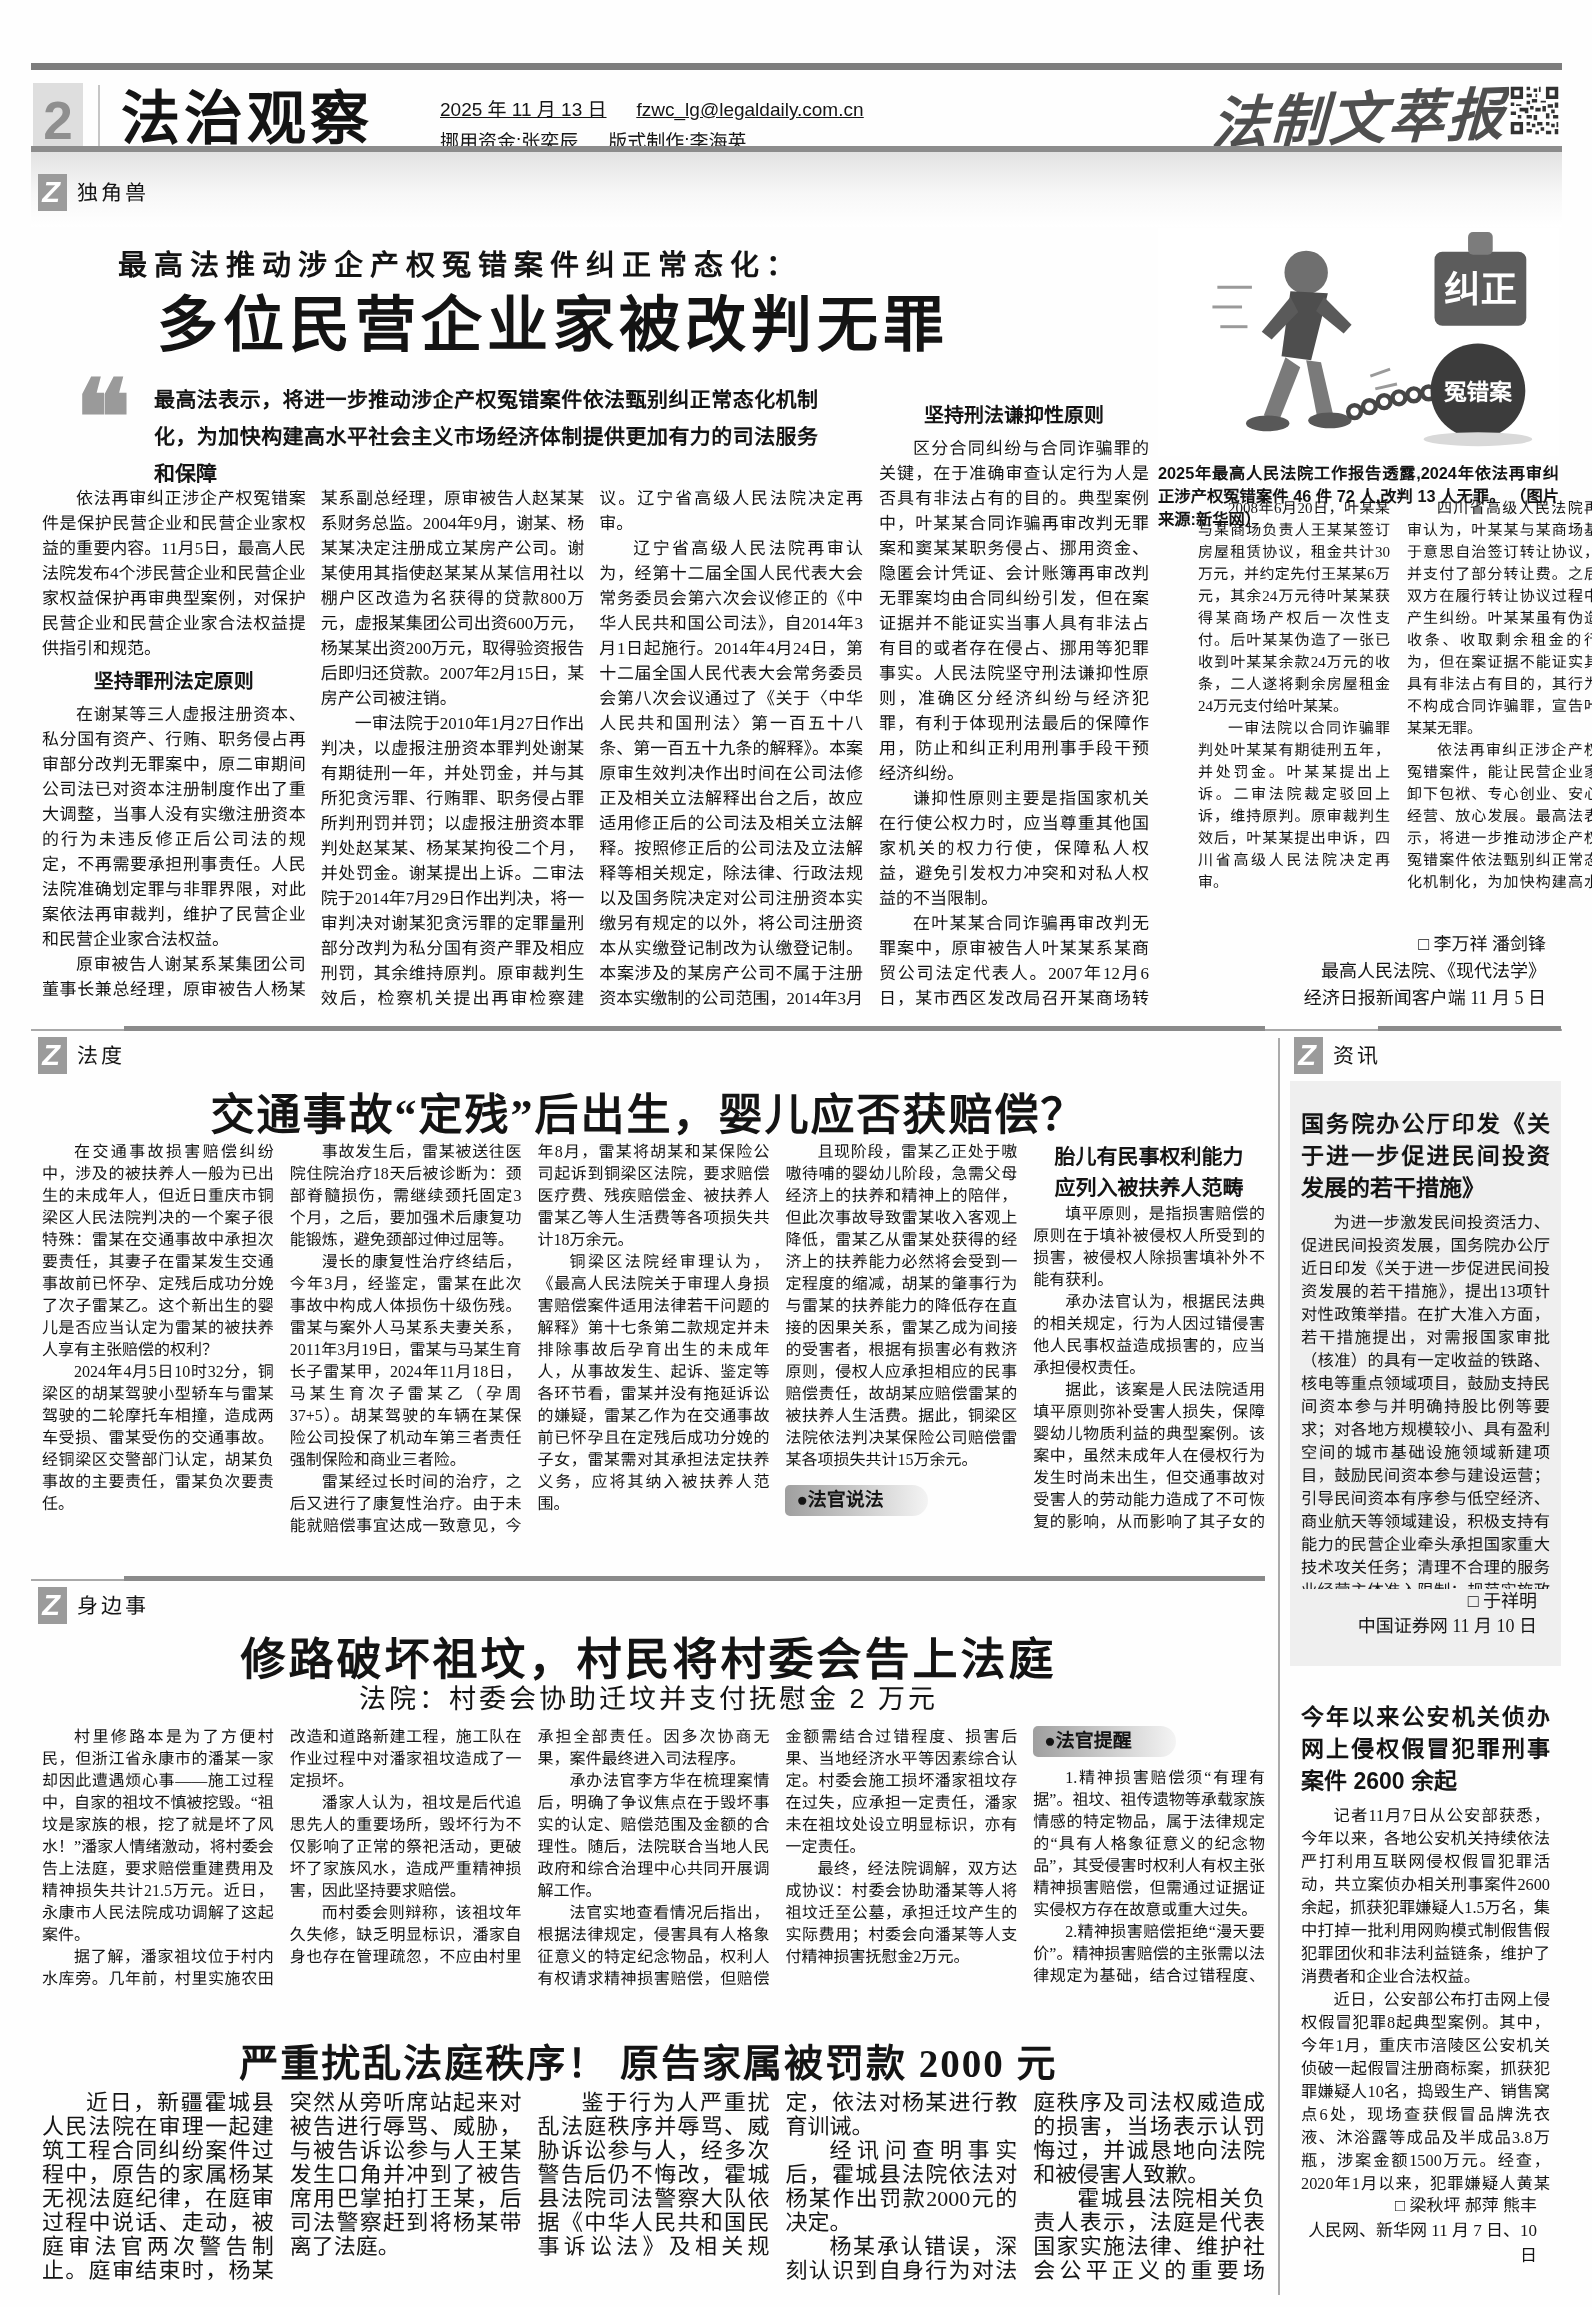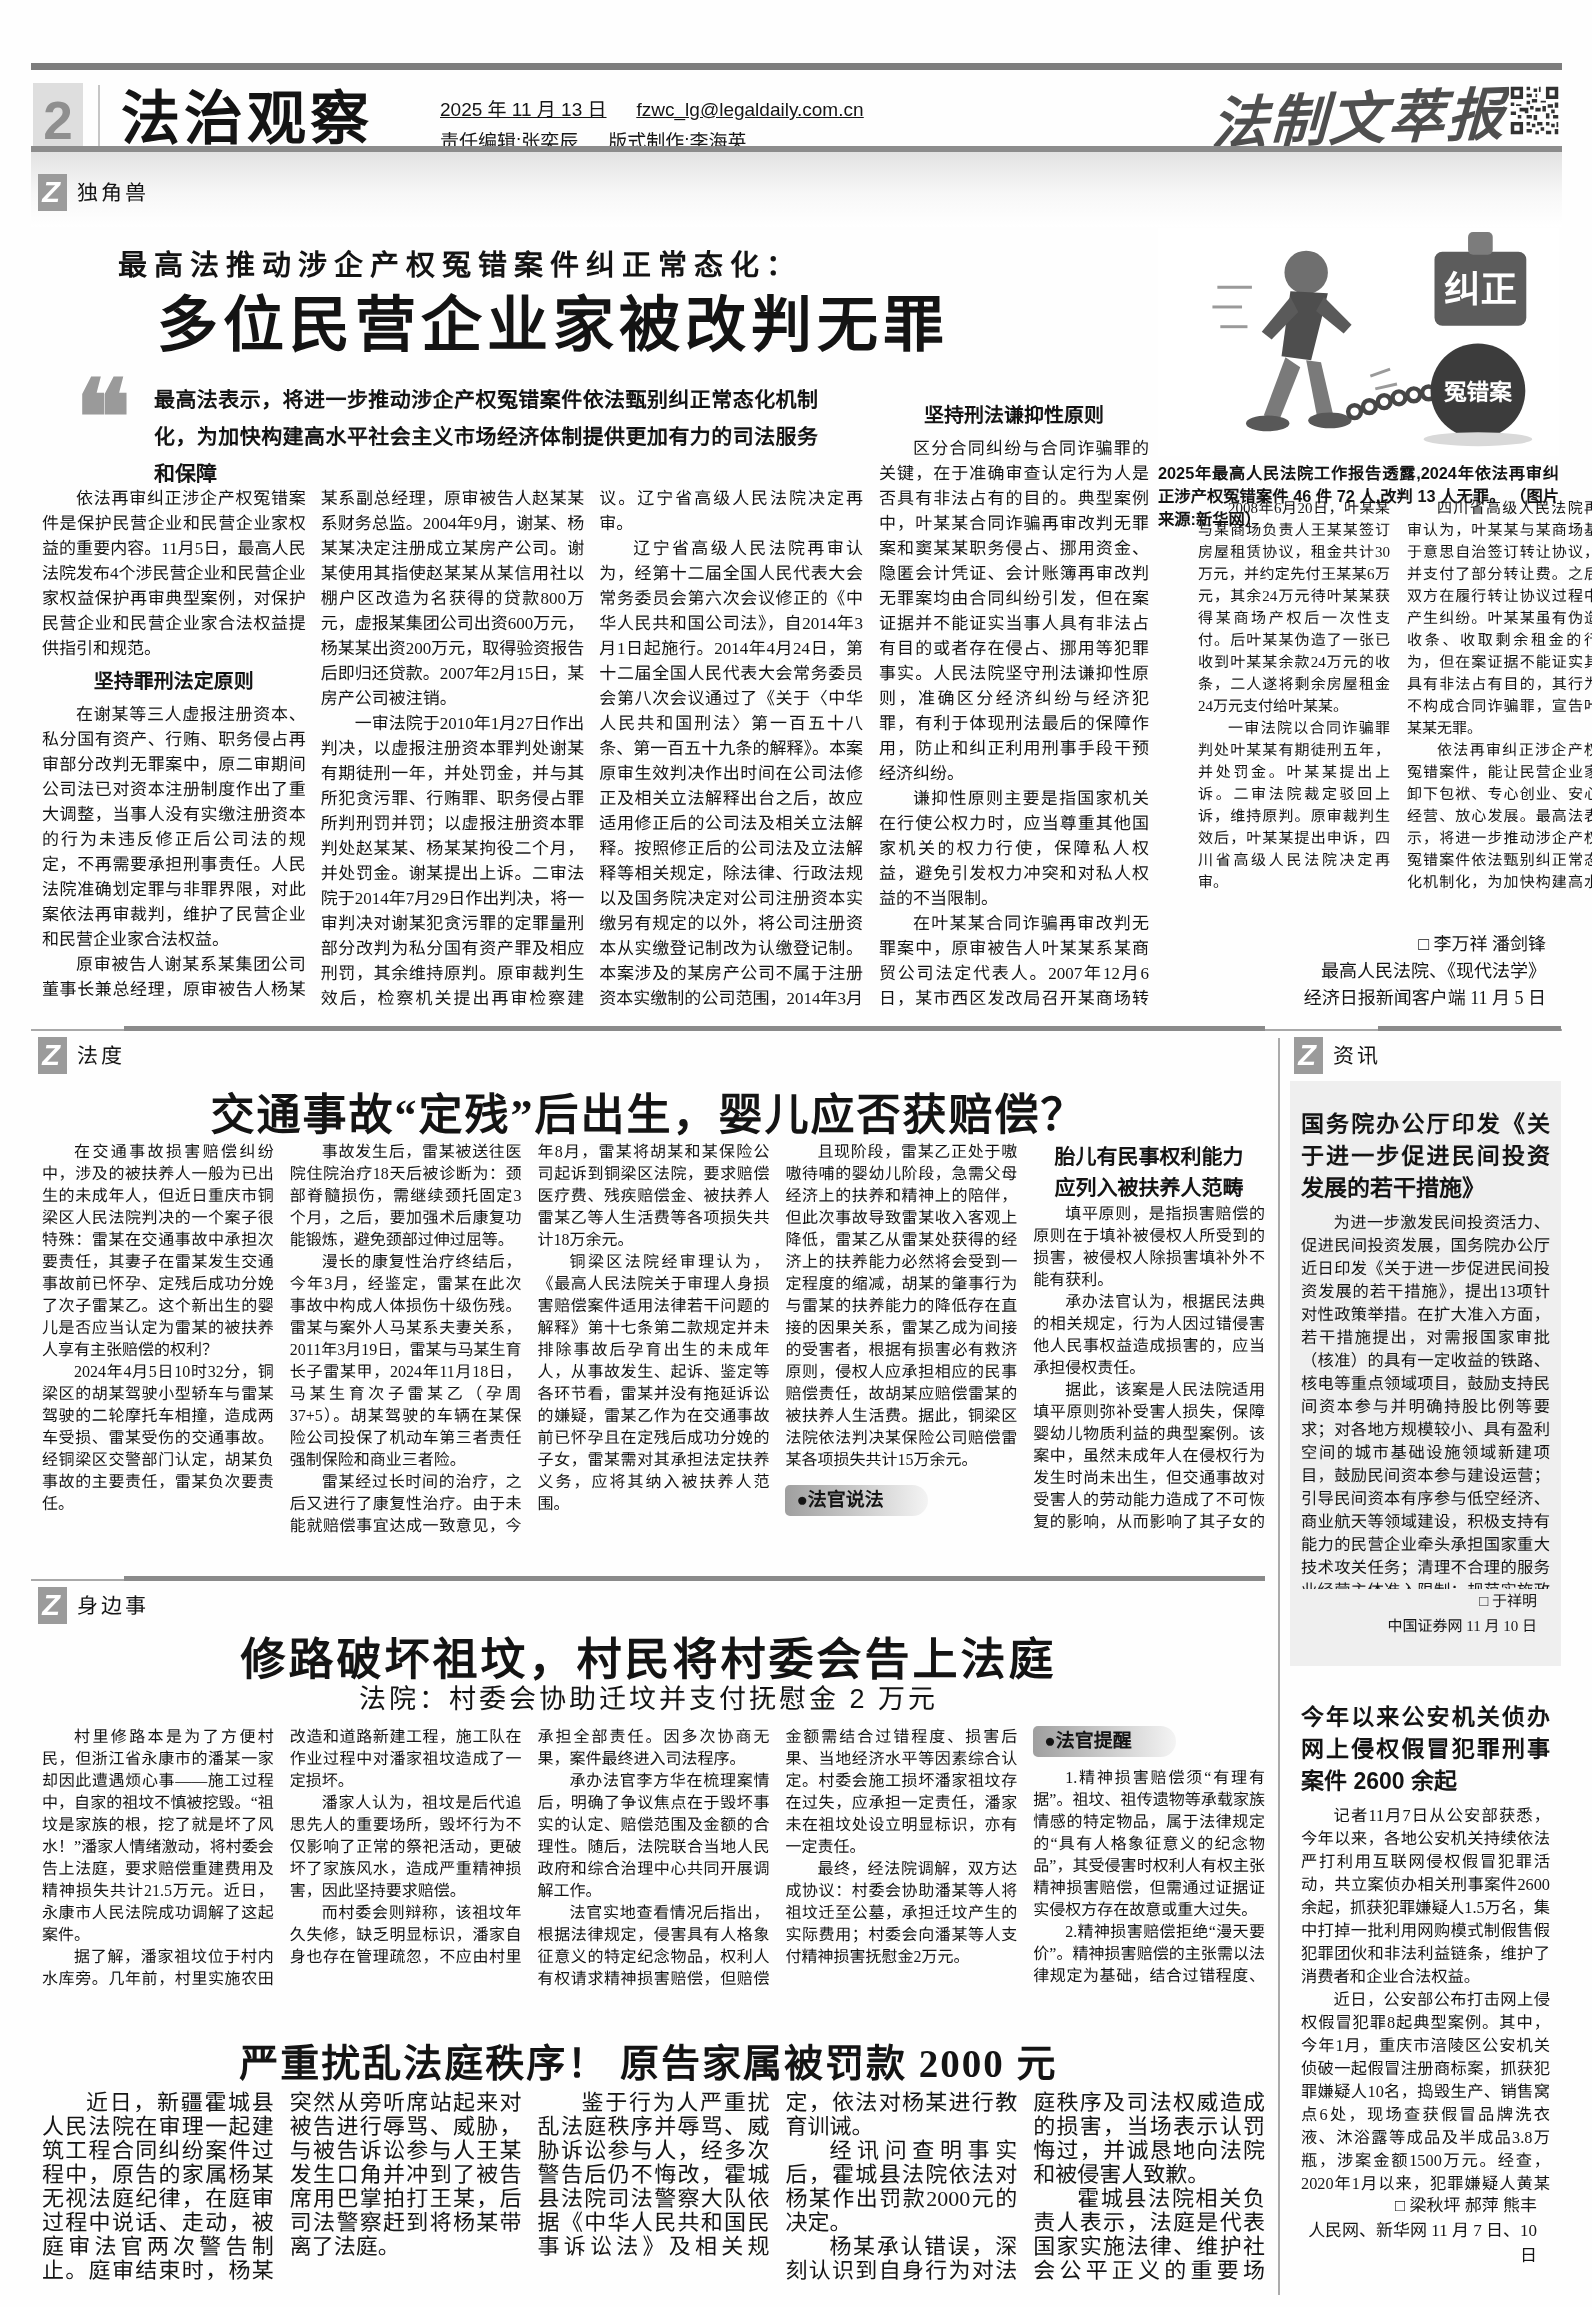--- a/index.html
+++ b/index.html
@@ -64,21 +64,21 @@
   <div class="abs rule" style="left:31px;top:63px;width:1531px;height:7.4px;"></div>
 
   <div class="abs pagenum" style="left:33px;top:83px;width:50px;height:75px;">
       <span>2</span>
     </div>
   <div class="abs" style="left:98px;top:85px;width:2px;height:72px;background:#c6c6c6;"></div>
   <div class="abs sectitle" style="left:121px;top:90px;">法治观察</div>
 
   <div class="abs meta" style="left:440px;top:94px;">
     <div><span>2025 年 11 月 13 日</span><span class="email">fzwc_lg@legaldaily.com.cn</span></div>
-    <div><span>责任编辑:张奕辰</span><span class="gap">版式制作:李海英</span></div>
+    <div><span>挪用资金:张奕辰</span><span class="gap">版式制作:李海英</span></div>
   </div>
 
   <div class="abs masthead" style="left:1211px;top:88px;">法制文萃报</div>
 
   <svg class="abs" style="left:1509px;top:85px;" width="51" height="51" viewBox="0 0 29 29">
     <rect width="29" height="29" fill="#fff"></rect>
     <g fill="#333">
       <path d="M1 1h7v7H1zM21 1h7v7h-7zM1 21h7v7H1z"></path>
       <path d="M3 3h3v3H3zM23 3h3v3h-3zM3 23h3v3H3z" fill="#fff"></path>
       <path d="M10 1h2v2h-2zM14 2h2v2h-2zM17 1h1v3h-1zM10 5h3v2h-3zM15 5h1v2h-1zM10 9h2v2h-2zM13 8h3v2h-3zM18 9h3v1h-3zM1 10h2v2H1zM4 11h3v1H4zM6 13h3v2H6zM1 15h3v2H1zM5 17h2v2H5zM9 13h2v3H9zM12 12h2v2h-2zM15 13h3v2h-3zM19 12h2v3h-2zM22 11h3v2h-3zM26 10h2v3h-2zM24 14h2v2h-2zM21 16h2v3h-2zM25 17h3v2h-3zM10 17h3v2h-3zM14 17h2v3h-2zM10 21h2v2h-2zM13 22h2v2h-2zM16 21h3v2h-3zM21 21h2v2h-2zM24 22h2v2h-2zM27 21h1v3h-1zM10 25h3v2h-3zM15 26h2v2h-2zM18 24h2v2h-2zM21 26h3v2h-3zM26 25h2v3h-2z"></path>
@@ -203,21 +203,21 @@
   <div class="abs seclabel" style="left:1294px;top:1037px;">
     <span class="zicon">Z</span>
     <span>资讯</span>
   </div>
 
   <div class="abs sbart sb1" style="left:1290px;top:1081px;width:271px;height:585px;">
     <div class="sbhead">国务院办公厅印发《关于进一步促进民间投资发展的若干措施》</div>
     <div class="sbbody cols">
         <p class="para">为进一步激发民间投资活力、促进民间投资发展，国务院办公厅近日印发《关于进一步促进民间投资发展的若干措施》，提出13项针对性政策举措。在扩大准入方面，若干措施提出，对需报国家审批（核准）的具有一定收益的铁路、核电等重点领域项目，鼓励支持民间资本参与并明确持股比例等要求；对各地方规模较小、具有盈利空间的城市基础设施领域新建项目，鼓励民间资本参与建设运营；引导民间资本有序参与低空经济、商业航天等领域建设，积极支持有能力的民营企业牵头承担国家重大技术攻关任务；清理不合理的服务业经营主体准入限制；规范实施政府和社会资本合作新机制，修订分类支持民营企业参与的特许经营项目清单；坚决取消招标投标领域对民营企业单独设置的不合理要求；进一步加大政府采购支持中小企业力度。</p>
       </div>
-    <div style="font-size:15px;line-height:25px;">
+    <div style="font-size:18px;line-height:25px;">
         <p class="byl">□ 于祥明</p>
         <p class="byl">中国证券网 11 月 10 日</p>
       </div>
   </div>
 
   <div class="abs sbart" style="left:1290px;top:1674px;width:271px;height:621px;justify-content:center;">
     <div class="sbhead">今年以来公安机关侦办网上侵权假冒犯罪刑事案件 2600 余起</div>
     <div class="sbbody cols">
         <p class="para">记者11月7日从公安部获悉，今年以来，各地公安机关持续依法严打利用互联网侵权假冒犯罪活动，共立案侦办相关刑事案件2600余起，抓获犯罪嫌疑人1.5万名，集中打掉一批利用网购模式制假售假犯罪团伙和非法利益链条，维护了消费者和企业合法权益。</p>
         <p class="para">近日，公安部公布打击网上侵权假冒犯罪8起典型案例。其中，今年1月，重庆市涪陵区公安机关侦破一起假冒注册商标案，抓获犯罪嫌疑人10名，捣毁生产、销售窝点6处，现场查获假冒品牌洗衣液、沐浴露等成品及半成品3.8万瓶，涉案金额1500万元。经查，2020年1月以来，犯罪嫌疑人黄某树等人以自有品牌为掩护，使用劣质化工原料、香精，组织生产假冒品牌日化用品，后通过电商店铺以低于正品半价价格向外销售。今年9月，重庆市涪陵区人民法院依法判处黄某树等人3年至3年4个月不等有期徒刑。</p>

